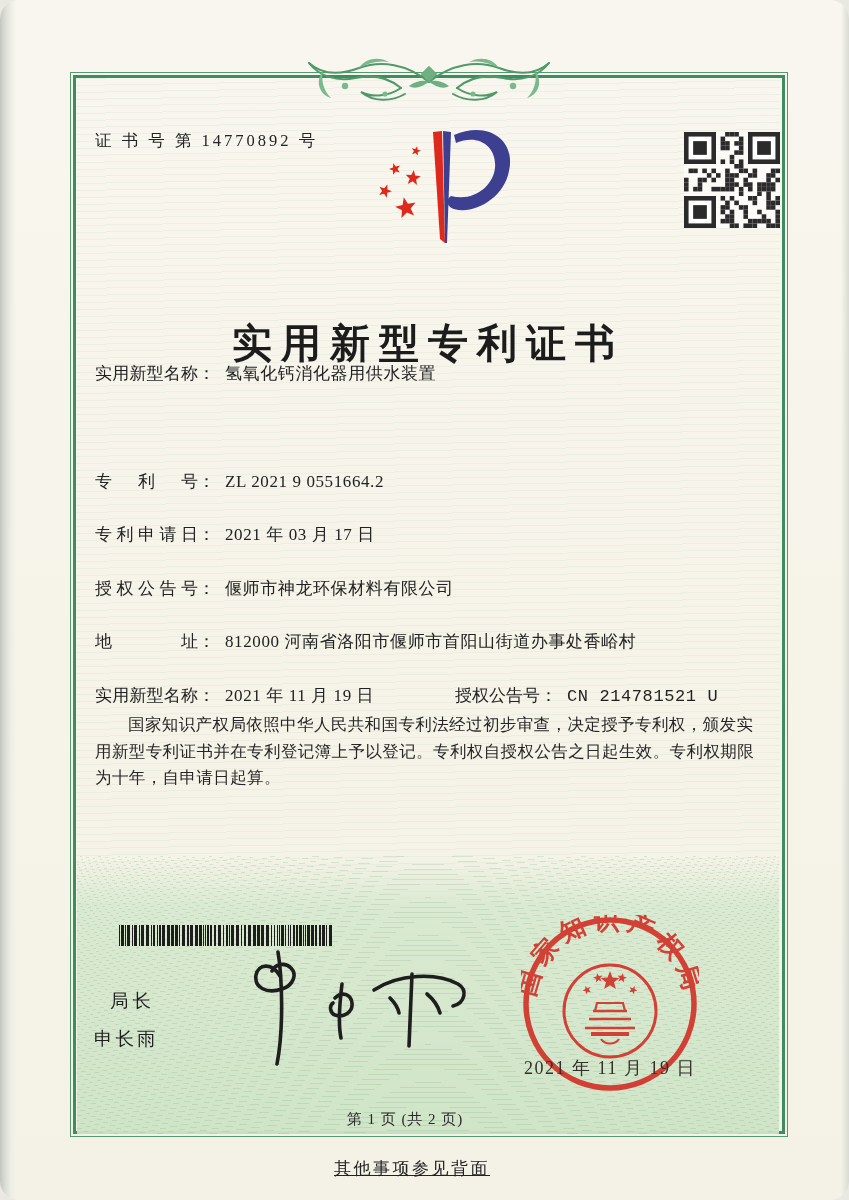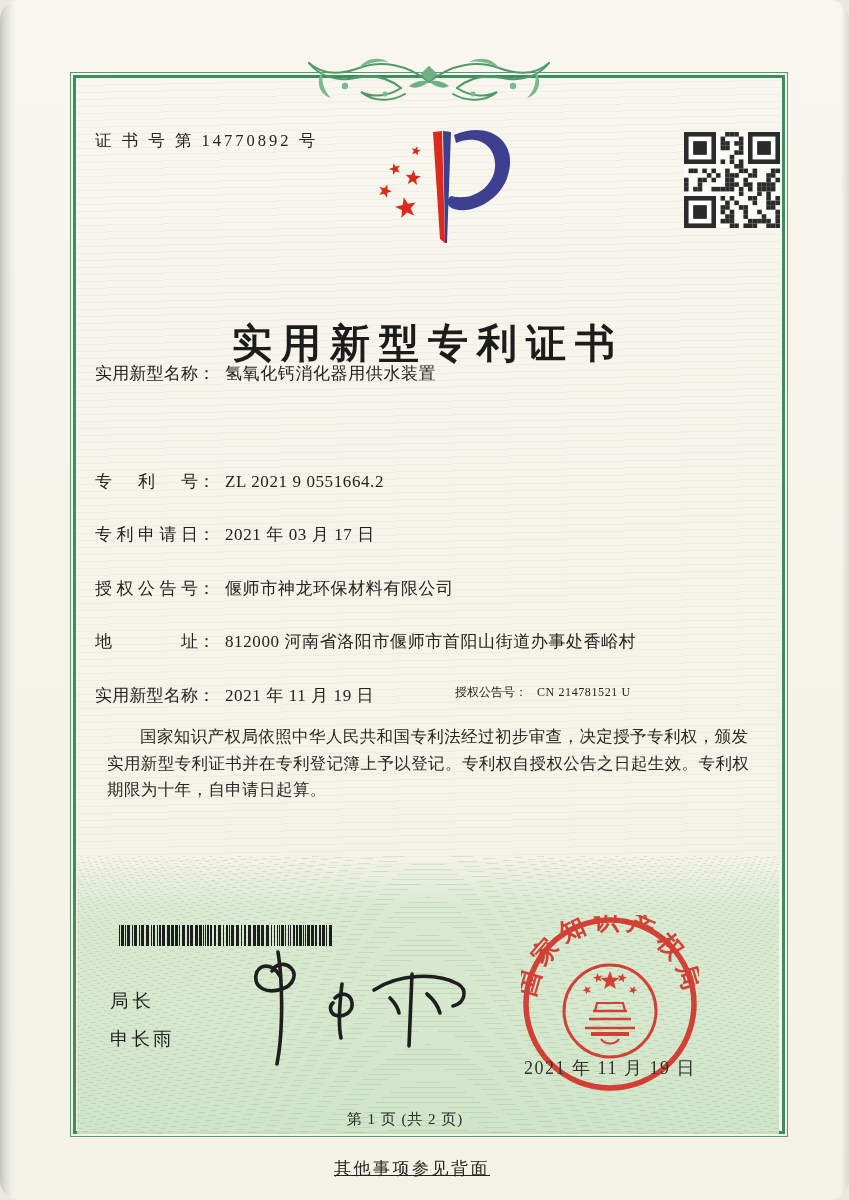--- a/index.html
+++ b/index.html
@@ -22,26 +22,26 @@
         background-image:repeating-radial-gradient(ellipse 150% 120% at 50% -80%,rgba(120,170,122,0.22) 0 1px,rgba(0,0,0,0) 1px 8px);}
   .cert-no{position:absolute;left:95px;top:130px;font-size:16.5px;letter-spacing:3px;color:#242424;}
   .logo{position:absolute;left:358px;top:118px;width:180px;height:134px;}
   .qr{position:absolute;left:684px;top:132px;width:96px;height:96px;fill:#2b2b2b;}
   .title{position:absolute;left:70px;top:280px;width:716px;text-align:center;
         font-size:40px;font-weight:700;letter-spacing:9px;color:#1c1c1c;margin-top:36px;}
   .row{position:absolute;left:95px;font-size:17px;color:#222;white-space:nowrap;}
   .flabel{display:inline-block;width:103px;text-align:justify;text-align-last:justify;vertical-align:bottom;font-family:Liberation Mono, monospace;}
   .colon{margin-right:10px;}
   .fvalue{letter-spacing:0.6px;margin-top:44px;}
-  .grant-no{position:absolute;left:455px;top:684px;font-size:12px;color:#222;white-space:nowrap;}
+  .grant-no{position:absolute;left:455px;top:684px;font-size:17px;color:#222;white-space:nowrap;font-family:Liberation Mono, monospace;}
   .paras{position:absolute;left:95px;top:712px;width:672px;font-size:16.5px;line-height:26.5px;color:#262626;}
-  .paras p{margin:12px;text-indent:2em;letter-spacing:0.4px;}
+  .paras p{margin:0;text-indent:2em;letter-spacing:0.4px;}
   .barcode{position:absolute;left:119px;top:925px;width:216px;height:21px;}
   .juzhang{position:absolute;left:110px;top:988px;font-size:18.5px;letter-spacing:4px;color:#1f1f1f;}
-  .juname{position:absolute;left:110px;top:1026px;font-size:18.5px;letter-spacing:3px;color:#1f1f1f;}
+  .juname{position:absolute;left:94px;top:1026px;font-size:18.5px;letter-spacing:3px;color:#1f1f1f;}
   .sig{position:absolute;left:222px;top:946px;width:262px;height:128px;}
   .seal{position:absolute;left:521px;top:915px;width:178px;height:178px;opacity:0.92;}
   .seal-date{position:absolute;left:610px;top:1056px;transform:translateX(-50%);
         font-size:18px;letter-spacing:1.5px;color:#33302c;white-space:nowrap;z-index:5;}
   .page-note{position:absolute;left:405px;top:1110px;transform:translateX(-50%);
         font-size:15px;letter-spacing:1px;color:#2a2a2a;white-space:nowrap;}
   .back-note{position:absolute;left:412px;top:1157px;transform:translateX(-50%);
         font-size:17px;letter-spacing:2.5px;color:#222;white-space:nowrap;text-decoration:underline;}
   .flourish{position:absolute;left:289px;top:36px;width:280px;height:82px;}
 </style>

